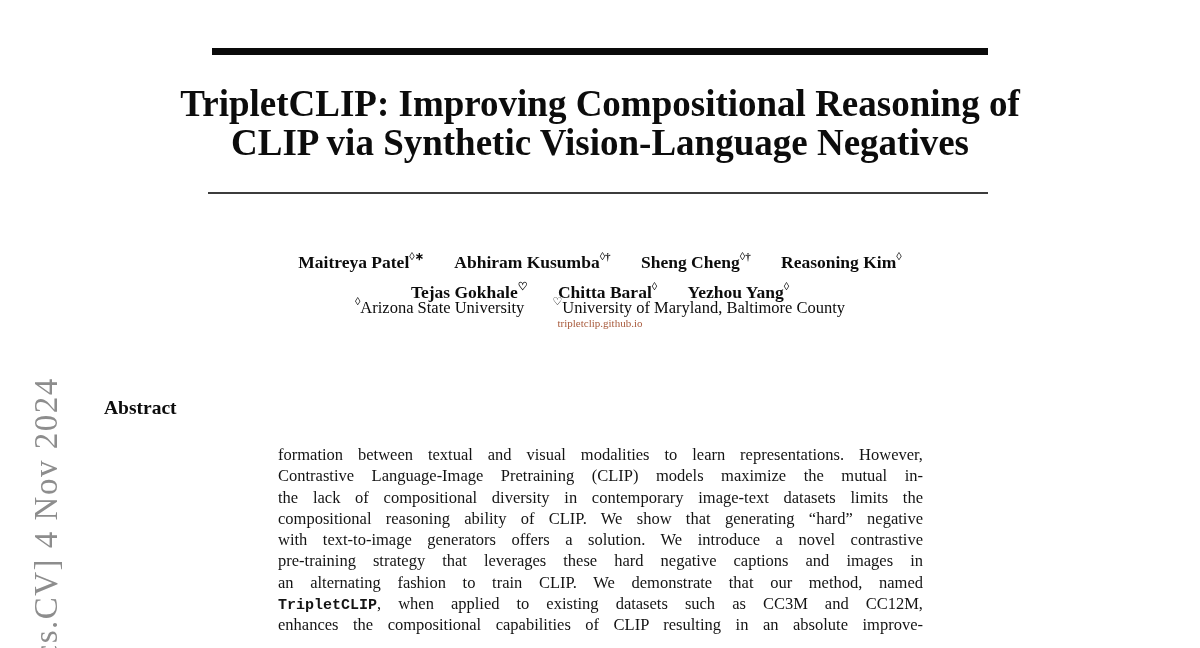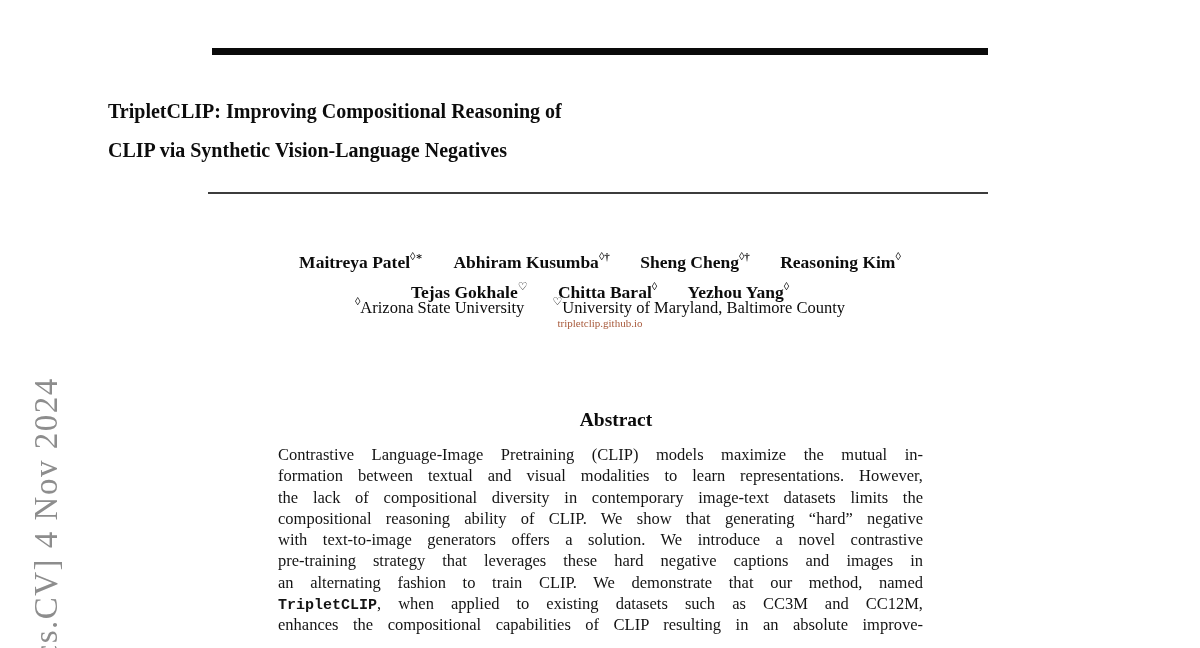--- a/index.html
+++ b/index.html
@@ -48,40 +48,40 @@
     width: 780px;
     height: 2px;
     background: #3c3c3c;
   }
 
   .title {
     position: absolute;
     left: 100px;
     top: 84px;
     width: 1000px;
-    margin: 8px;
-    text-align: left;
-    font-size: 20px;
+    margin: 0;
+    text-align: center;
+    font-size: 37px;
     font-weight: bold;
     line-height: 39px;
     color: #0c0c0c;
   }
 
   .authors {
     position: absolute;
     left: 100px;
     top: 245px;
     width: 1000px;
     text-align: center;
     font-size: 17.5px;
     font-weight: bold;
     line-height: 25px;
     color: #0c0c0c;
   }
-  .author { margin: 2px 13px; white-space: nowrap; }
+  .author { margin: 2px 13px; white-space: nowrap; font-family: Liberation Serif, serif; }
   .authors sup, .affils sup {
     font-size: 11px;
     font-weight: normal;
     position: relative;
     top: -1px;
   }
   .authors sup { font-weight: bold; }
 
   .affils {
     position: absolute;
@@ -105,22 +105,21 @@
   .link-line a {
     text-decoration: none;
     cursor: pointer;
   }
 
   .abstract-heading {
     position: absolute;
     left: 100px;
     top: 393px;
     width: 1000px;
-    margin: 16px;
-    text-align: center;
+    margin: 4px;
     font-size: 19.5px;
     font-weight: bold;
     color: #0c0c0c;
   }
 
   .abstract {
     position: absolute;
     left: 278px;
     top: 444px;
     width: 645px;
@@ -176,22 +175,22 @@
     <span class="affil"><sup>♡</sup><span>University of Maryland, Baltimore County</span></span>
   </div>
 
   <div class="link-line">
     <a href="#" style="color: rgb(168, 90, 60);">tripletclip.github.io</a>
   </div>
 
   <h2 class="abstract-heading">Abstract</h2>
 
   <div class="abstract">
+    <div class="aline">formation between textual and visual modalities to learn representations. However,</div>
     <div class="aline">Contrastive Language-Image Pretraining (CLIP) models maximize the mutual in-</div>
-    <div class="aline">formation between textual and visual modalities to learn representations. However,</div>
     <div class="aline">the lack of compositional diversity in contemporary image-text datasets limits the</div>
     <div class="aline">compositional reasoning ability of CLIP. We show that generating “hard” negative</div>
     <div class="aline">with text-to-image generators offers a solution. We introduce a novel contrastive</div>
     <div class="aline">pre-training strategy that leverages these hard negative captions and images in</div>
     <div class="aline">an alternating fashion to train CLIP. We demonstrate that our method, named</div>
     <div class="aline"><span class="mono">TripletCLIP</span><span>, when applied to existing datasets such as CC3M and CC12M,</span></div>
     <div class="aline">enhances the compositional capabilities of CLIP resulting in an absolute improve-</div>
   </div>
 
 </div>

